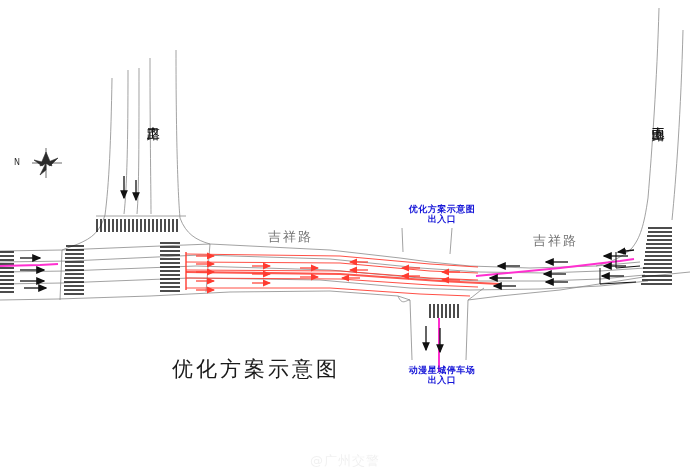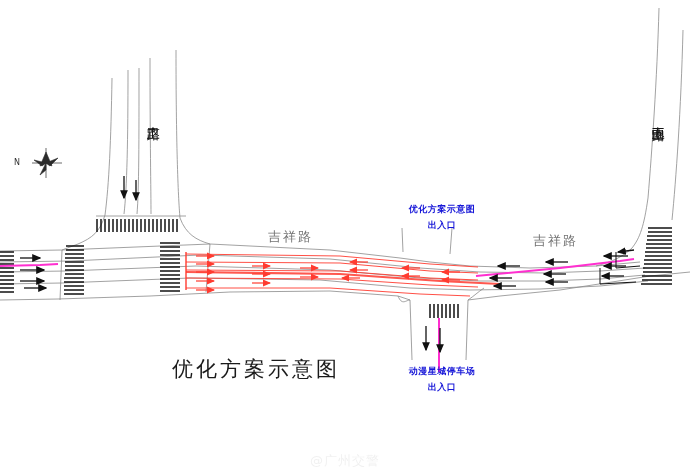--- a/index.html
+++ b/index.html
@@ -46,21 +46,21 @@
   }
   .poi-label {
     font-size: 9px;
     color: #1616d8;
     font-weight: bold;
     text-align: center;
     letter-spacing: 0.5px;
   }
   .poi-label .l2 {
     display: block;
-    margin-top: 7px;
+    margin-top: 1px;
   }
   .title {
     font-size: 21px;
     color: #1a1a1a;
     letter-spacing: 3px;
     font-family: "DejaVu Serif", "Liberation Serif", serif;
   }
   .compass-n {
     font-size: 8px;
     color: #333333;
@@ -338,21 +338,21 @@
 
   <div class="lbl road-label-h" style="left:268px; top:230px;">吉祥路</div>
 
   <div class="lbl road-label-h" style="left:533px; top:234px;">吉祥路</div>
 
   <div class="lbl poi-label" style="left:392px; top:205px; width:100px;">
     <span>优化方案示意图</span>
     <span class="l2">出入口</span>
   </div>
 
-  <div class="lbl poi-label" style="left:389px; top:367px; width:106px;">
+  <div class="lbl poi-label" style="left:389px; top:367px; width:106px;font-family:Liberation Mono, monospace;">
     <span>动漫星城停车场</span>
     <span class="l2">出入口</span>
   </div>
 
   <div class="lbl compass-n" style="left:14px; top:159px;">N</div>
 
   <div class="lbl title" style="left:172px; top:358px;">优化方案示意图</div>
 
   <div class="watermark">
     <span class="wm-inner">@广州交警</span>

